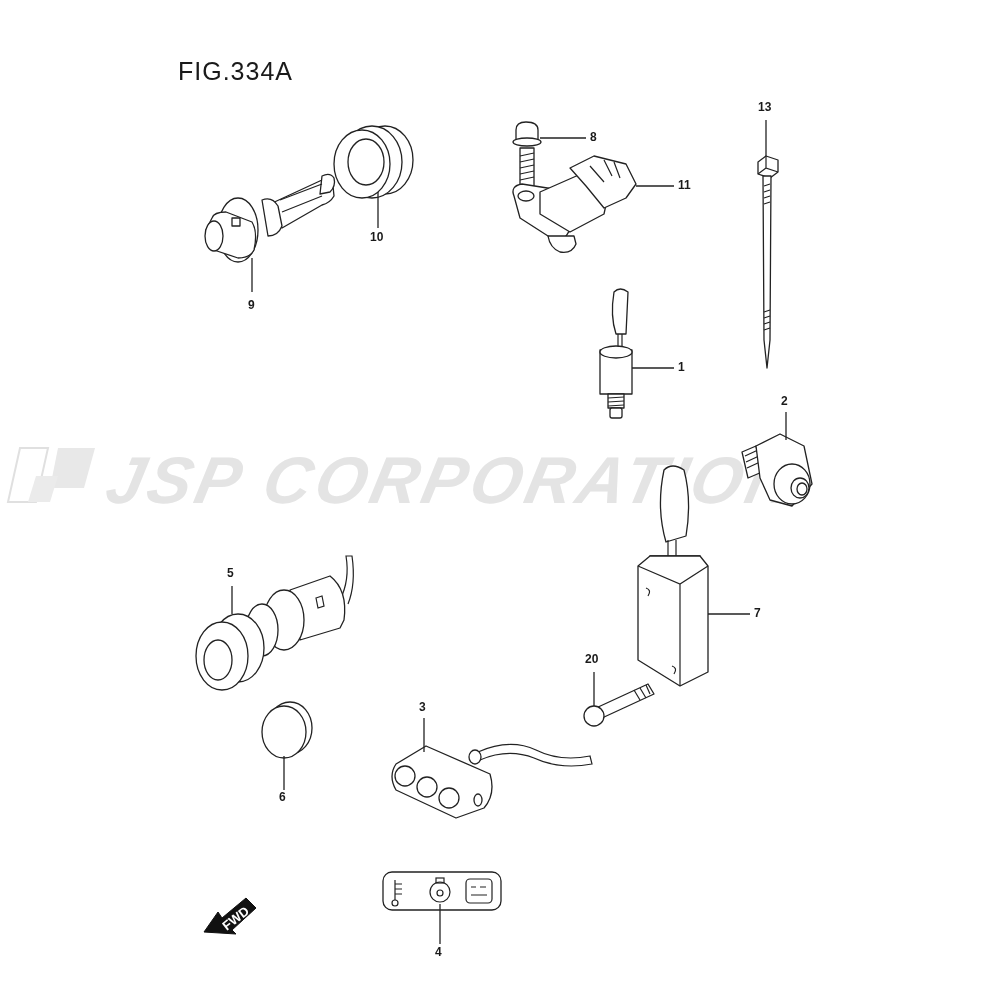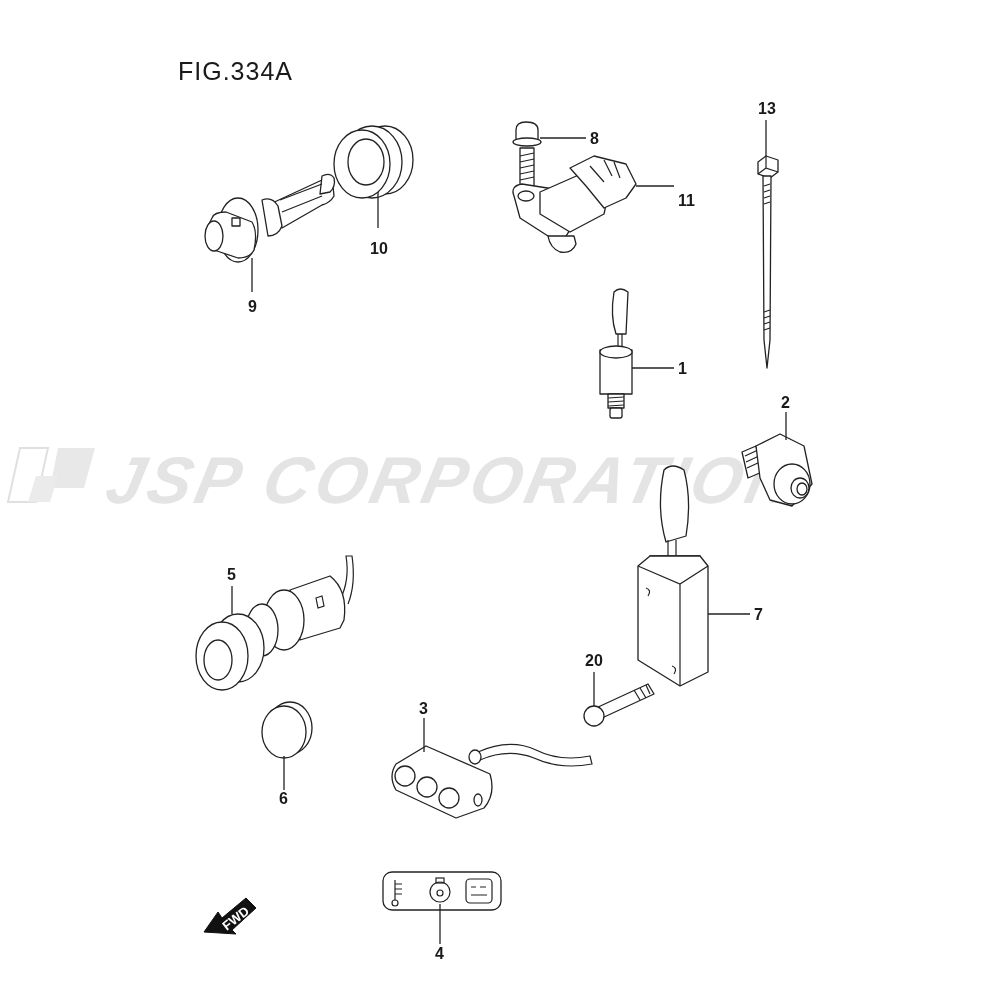--- a/index.html
+++ b/index.html
@@ -1,21 +1,21 @@
 <!DOCTYPE html>
 <html><head>
 <meta charset="utf-8">
 <style>
   html,body{margin:0;padding:0;background:#fff;}
   #canvas{position:relative;width:1000px;height:1000px;overflow:hidden;background:#fff;font-family:"Liberation Sans",sans-serif;}
   .fig-title{position:absolute;left:178px;top:10px;font-size:25px;color:#1a1a1a;letter-spacing:1px;font-family:"Liberation Sans",sans-serif;margin-top:47px;}
   .watermark{position:absolute;left:0;top:440px;width:1000px;height:70px;}
   .wm-text{position:absolute;left:108px;top:2px;font-size:66px;font-weight:bold;font-style:italic;color:#e4e4e4;letter-spacing:4px;transform:skewX(-12deg);white-space:nowrap;font-family:"Liberation Sans",sans-serif;}
   svg.parts{position:absolute;left:0;top:0;}
-  .lbl{position:absolute;font-size:16px;font-weight:bold;color:#1a1a1a;font-family:"Liberation Sans",sans-serif;}
+  .lbl{position:absolute;font-size:12px;font-weight:bold;color:#1a1a1a;font-family:"Liberation Sans",sans-serif;}
   .p{fill:#fff;stroke:#222;stroke-width:1.3;stroke-linejoin:round;stroke-linecap:round;}
   .l{fill:none;stroke:#222;stroke-width:1.2;}
   .ld{fill:none;stroke:#222;stroke-width:1.3;}
 </style>
 </head>
 <body>
 
 <div id="canvas">
   <div class="fig-title">FIG.334A</div>
 
@@ -158,23 +158,23 @@
       <path class="ld" d="M708 614 L750 614"></path>
       <path class="ld" d="M594 672 L594 706"></path>
       <path class="ld" d="M232 586 L232 614"></path>
       <path class="ld" d="M284 756 L284 790"></path>
       <path class="ld" d="M424 718 L424 752"></path>
       <path class="ld" d="M440 904 L440 944"></path>
     </g>
   </svg>
 
   <div class="lbl" style="left:248px;top:298px">9</div>
-  <div class="lbl" style="left:370px;top:240px">10</div>
+  <div class="lbl" style="left:370px;top:230px">10</div>
   <div class="lbl" style="left:590px;top:130px">8</div>
-  <div class="lbl" style="left:678px;top:192px">11</div>
+  <div class="lbl" style="left:678px;top:178px">11</div>
   <div class="lbl" style="left:758px;top:100px">13</div>
   <div class="lbl" style="left:678px;top:360px">1</div>
   <div class="lbl" style="left:781px;top:394px">2</div>
   <div class="lbl" style="left:754px;top:606px">7</div>
   <div class="lbl" style="left:585px;top:652px">20</div>
   <div class="lbl" style="left:227px;top:566px">5</div>
   <div class="lbl" style="left:279px;top:790px">6</div>
   <div class="lbl" style="left:419px;top:700px">3</div>
   <div class="lbl" style="left:435px;top:945px">4</div>
 </div>

